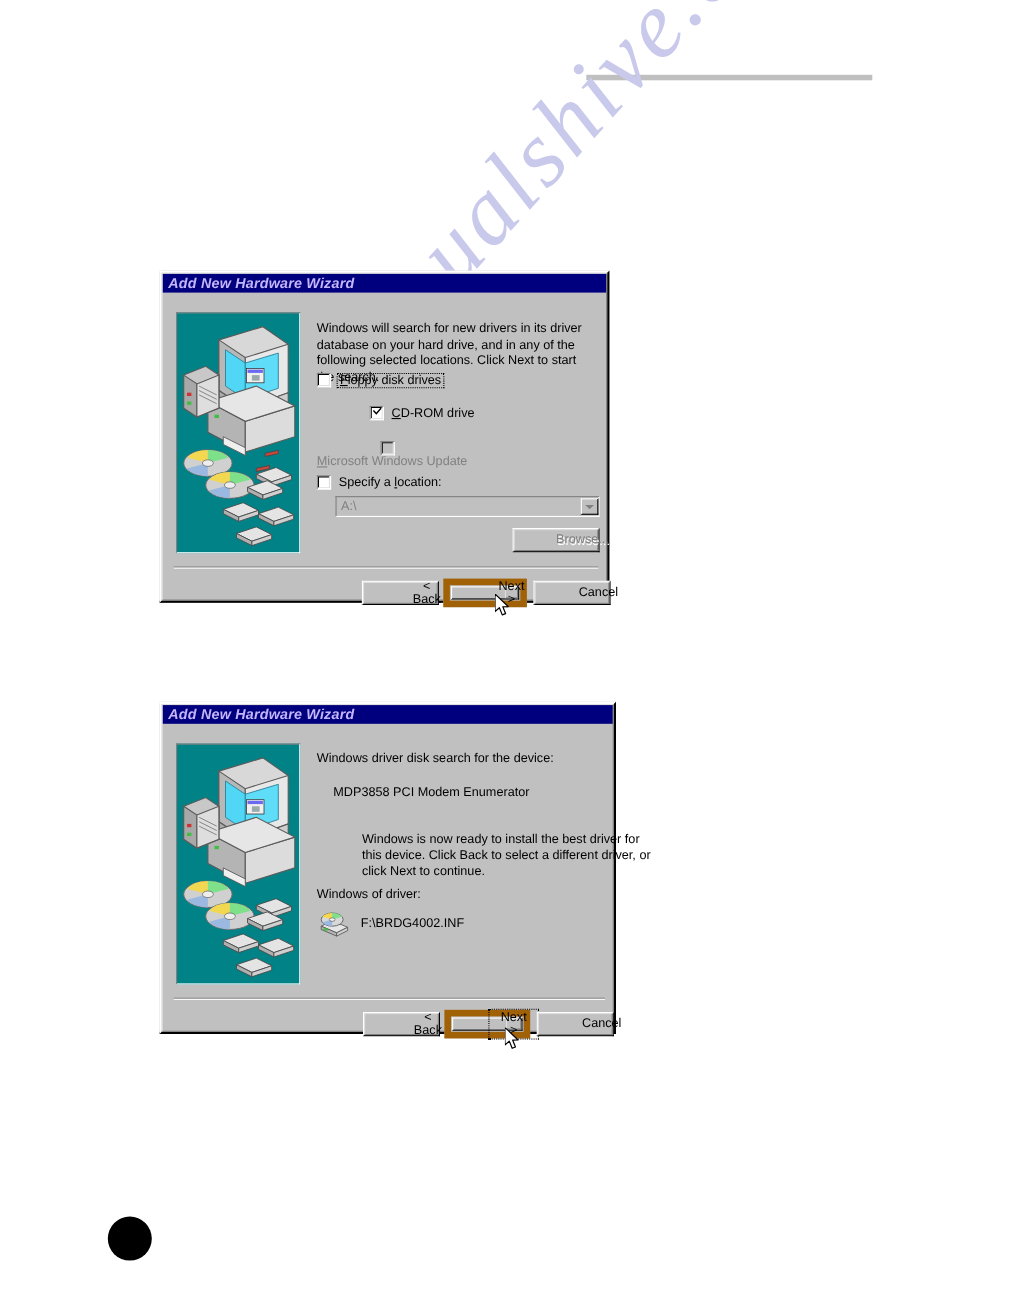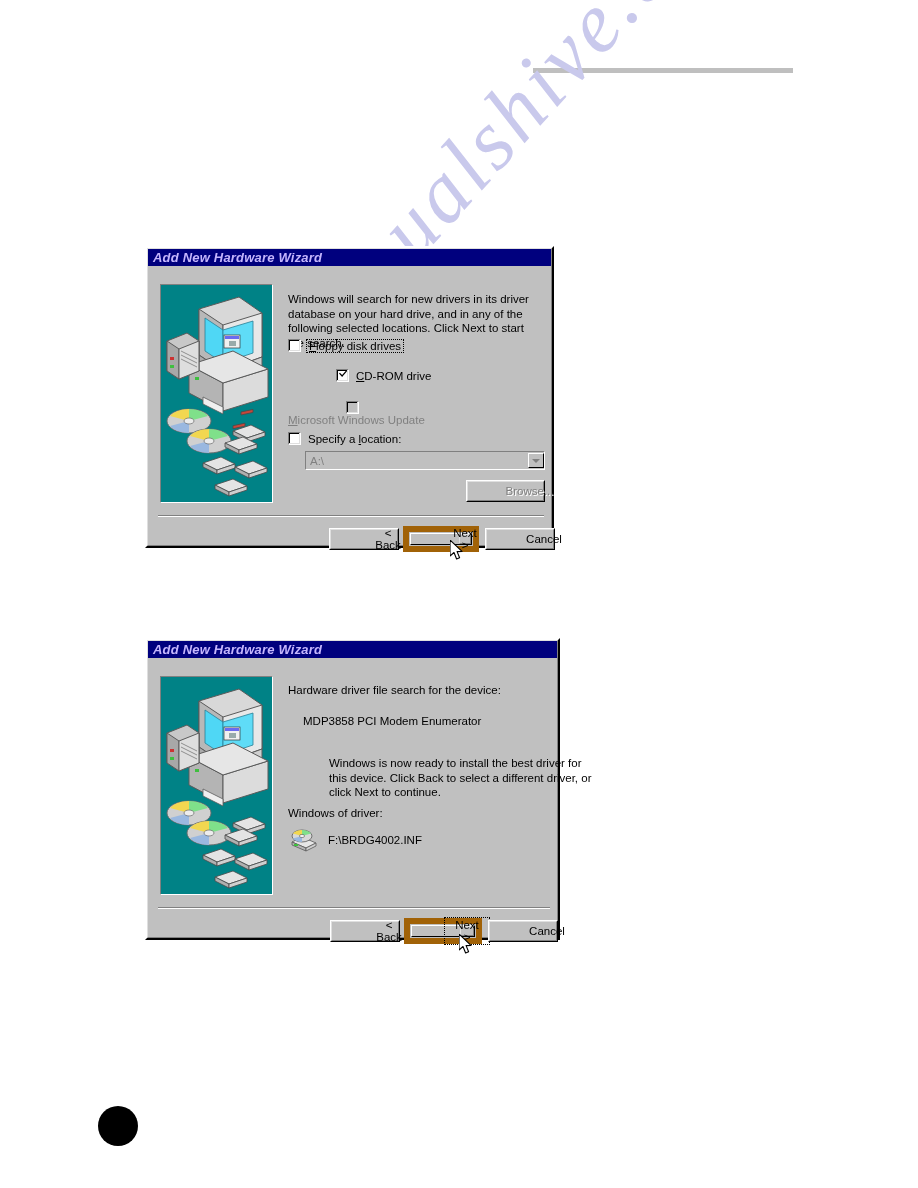--- a/index.html
+++ b/index.html
@@ -479,21 +479,21 @@
             <polygon points="74,182 92,176 106,183 88,189" fill="#e4e4e4"></polygon>
             <polygon points="74,182 88,189 88,193 74,186" fill="#b0b0b0"></polygon>
             <polygon points="88,189 106,183 106,187 88,193" fill="#cfcfcf"></polygon>
             <polygon points="54,200 72,194 86,201 68,207" fill="#e4e4e4"></polygon>
             <polygon points="54,200 68,207 68,211 54,204" fill="#b0b0b0"></polygon>
             <polygon points="68,207 86,201 86,205 68,211" fill="#cfcfcf"></polygon>
           </g>
         </svg>
       </div>
 
-      <div class="content-text" style="left:140px; top:25px; width:265px;">Hardware driver file search for the device:</div>
+      <div class="content-text" style="left:140px; top:25px; width:265px;">Windows driver disk search for the device:</div>
 
       <div class="content-text" style="left:155px; top:56px; width:250px;">MDP3858 PCI Modem Enumerator</div>
 
       <div class="content-text" style="left:140px; top:98px; width:265px;margin-left:41px;">Windows is now ready to install the best driver for this device. Click Back to select a different driver, or click Next to continue.</div>
 
       <div class="content-text" style="left:140px; top:148px; width:200px;">Windows of driver:</div>
 
       <div class="drv-row" style="left:142px; top:170px;">
         <svg width="28" height="24" viewBox="0 0 28 24">
 

